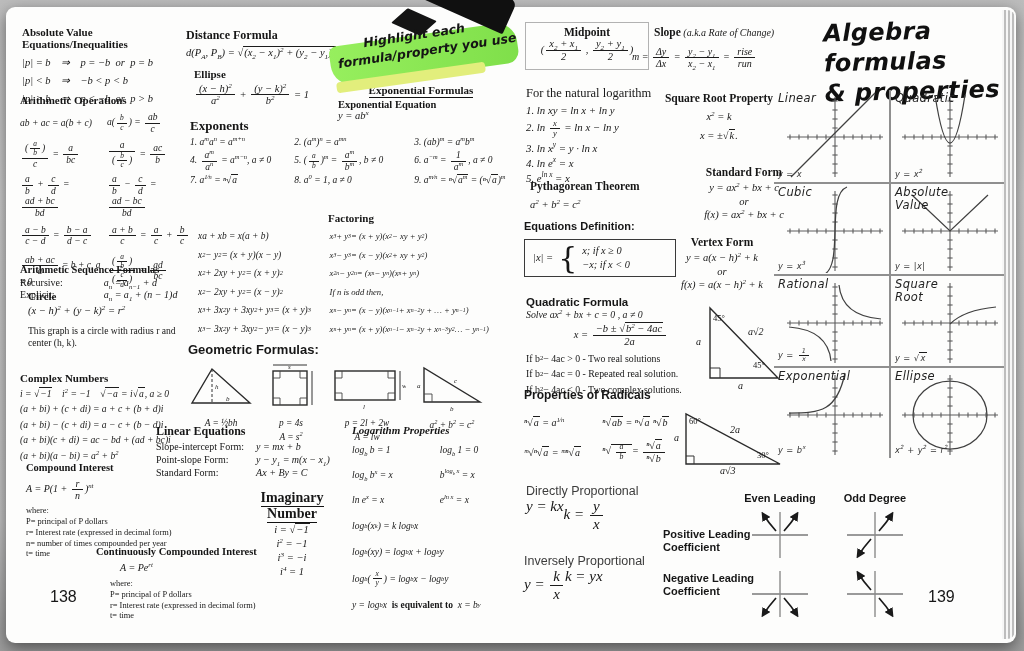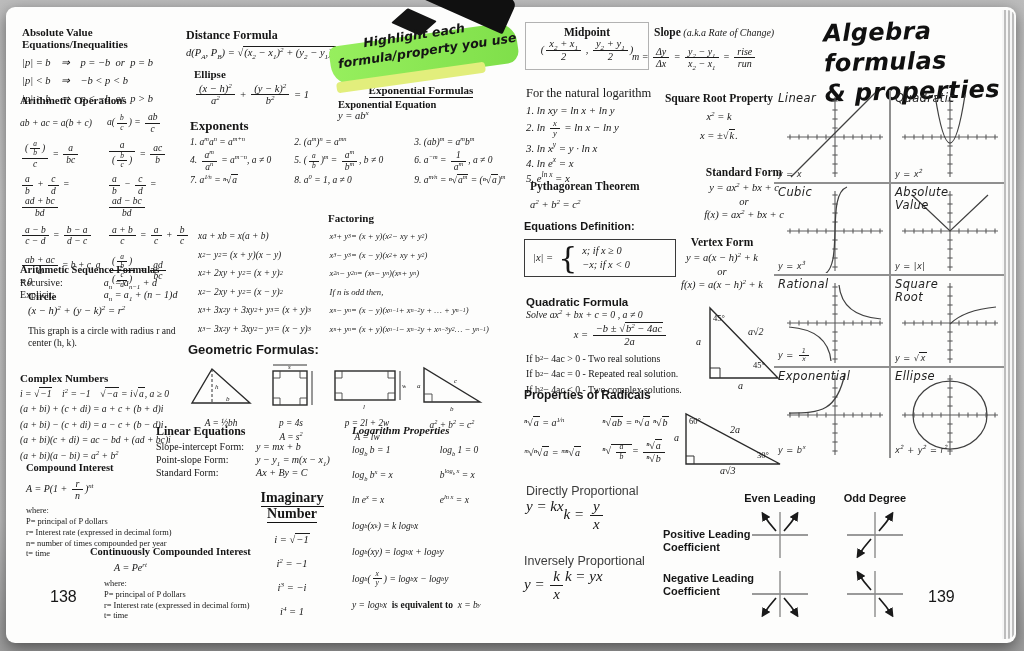--- a/index.html
+++ b/index.html
@@ -34,21 +34,21 @@
 #seq .lrow{margin:1.5px 0;}
 #seq .lc:first-child{flex:none;width:46%;font-style:normal;}
 #seq .lc:last-child{font-style:italic;}
 #circle{left:28px;top:290px;width:172px;font-size:10.5px;}
 #circle .note{font-size:9.6px;margin-top:8px;line-height:1.3;}
 #complex{left:20px;top:372px;width:180px;font-size:9.6px;font-style:italic;}
 #complex .mline{margin:3.5px 0;}
 #compound{left:26px;top:462px;width:188px;font-size:10px;}
 #compound .where,#continuous .where{font-size:8.4px;line-height:1.28;font-style:normal;}
 #compound .where .mline,#continuous .where .mline{margin:0;min-height:10px;}
-#continuous{left:90px;top:546px;width:178px;font-size:10px;}
+#continuous{left:96px;top:546px;width:178px;font-size:10px;}
 #p138{left:50px;top:588px;font-size:16px;}
 #distance{left:186px;top:28px;width:232px;font-size:10.5px;}
 #ellipseS{left:194px;top:68px;width:142px;font-size:10.5px;}
 #expform{left:338px;top:84px;width:166px;font-size:10.5px;}
 #exponents{left:190px;top:118px;width:316px;font-size:9.5px;font-style:italic;}
 #exponents .lrow{margin:3px 0;align-items:center;}
 #exponents .lc:nth-child(1){flex:none;width:33%;}
 #exponents .lc:nth-child(2){flex:none;width:38%;}
 #exponents .lc:nth-child(3){flex:none;width:29%;}
 #factoring{left:198px;top:212px;width:306px;}
@@ -59,21 +59,21 @@
 #geometric{left:188px;top:342px;width:308px;}
 #geometric .figs{display:flex;gap:10px;margin-top:4px;}
 .fig{text-align:center;position:relative;}
 .fig .cap{font-size:9.3px;font-style:italic;line-height:1.25;}
 .fig svg text{font-family:"Liberation Serif",serif;font-style:italic;font-size:7px;fill:#222;}
 #linear{left:156px;top:424px;width:182px;font-size:10px;}
 #linear .lrow{margin:2px 0;}
 #linear .lc:first-child{flex:none;width:55%;}
 #linear .lc:last-child{font-style:italic;}
 #imaginary{margin-top:12px;margin-left:84px;width:104px;text-align:center;}
-#imaginary .mline{margin:12px 0;font-style:italic;font-size:10.5px;}
+#imaginary .mline{margin:2px 0;font-style:italic;font-size:10.5px;}
 #logs{left:352px;top:424px;width:154px;font-size:9.5px;font-style:italic;}
 #logs .lrow{min-height:23px;}
 #logs .lc:first-child{flex:none;width:57%;}
 #logs .singles .mline{min-height:24px;display:flex;align-items:center;}
 
 #hl{left:328px;top:-2px;width:196px;height:106px;z-index:5;pointer-events:none;}
 .sw1{position:absolute;left:2px;top:36px;width:188px;height:41px;background:linear-gradient(100deg,#97ef5e,#7fdf4a);transform:rotate(-8deg);border-radius:8px 20px 12px 22px;}
 .sw2{position:absolute;left:8px;top:74px;width:150px;height:11px;background:#e2ee7c;transform:rotate(-8deg);border-radius:4px;}
 .mk1{position:absolute;left:88px;top:-18px;width:98px;height:36px;background:#101010;transform:rotate(24deg);border-radius:3px 7px 2px 2px;}
 .mk2{position:absolute;left:70px;top:14px;width:32px;height:20px;background:#141414;transform:rotate(24deg) skewX(-24deg);border-radius:1px;}

